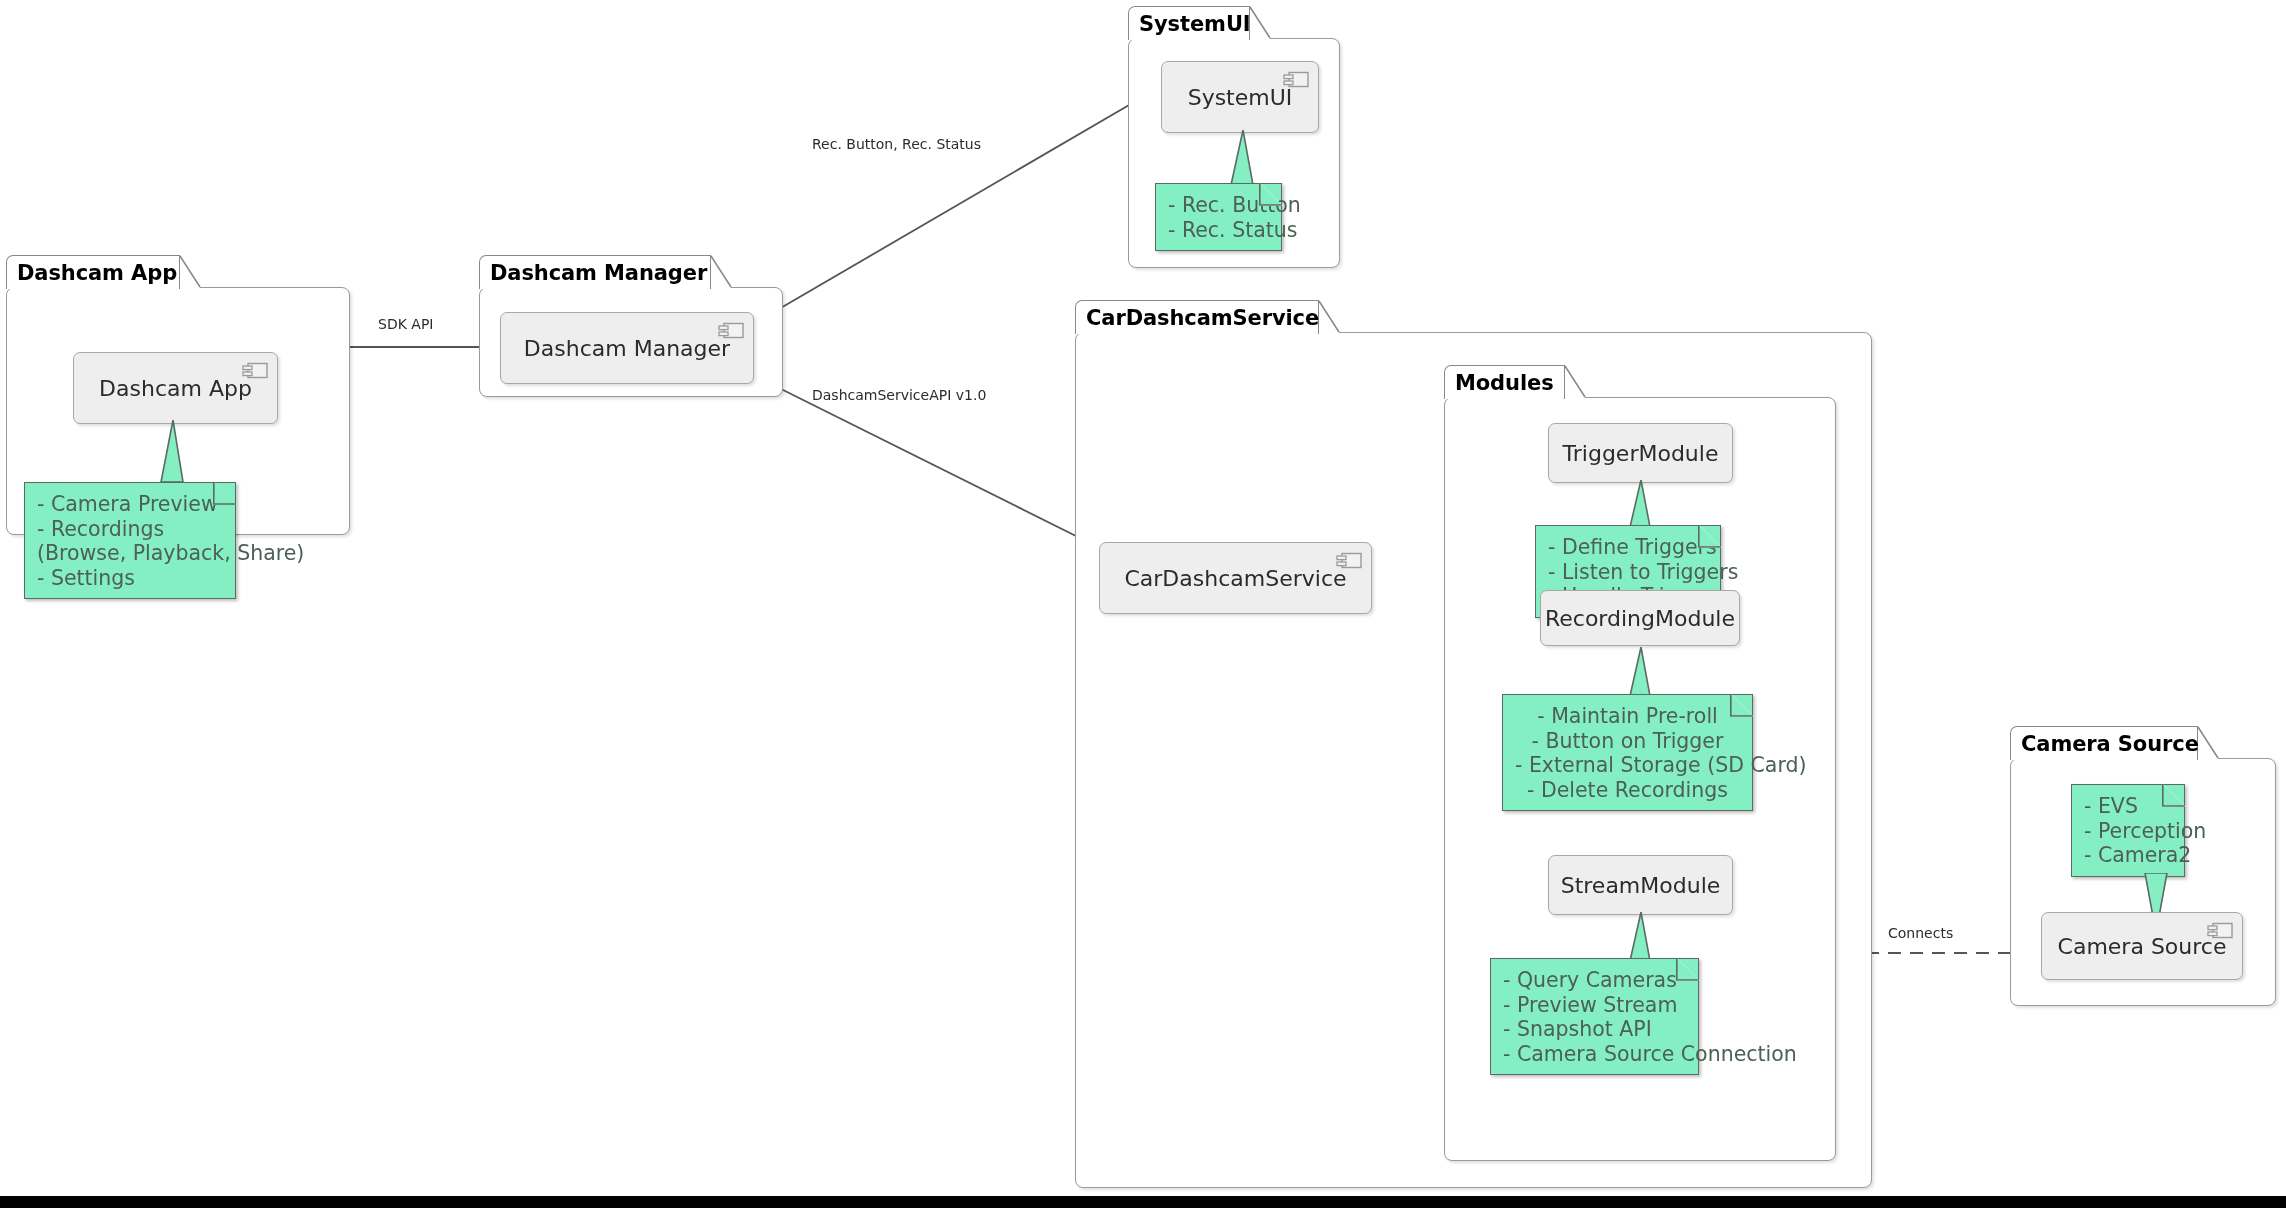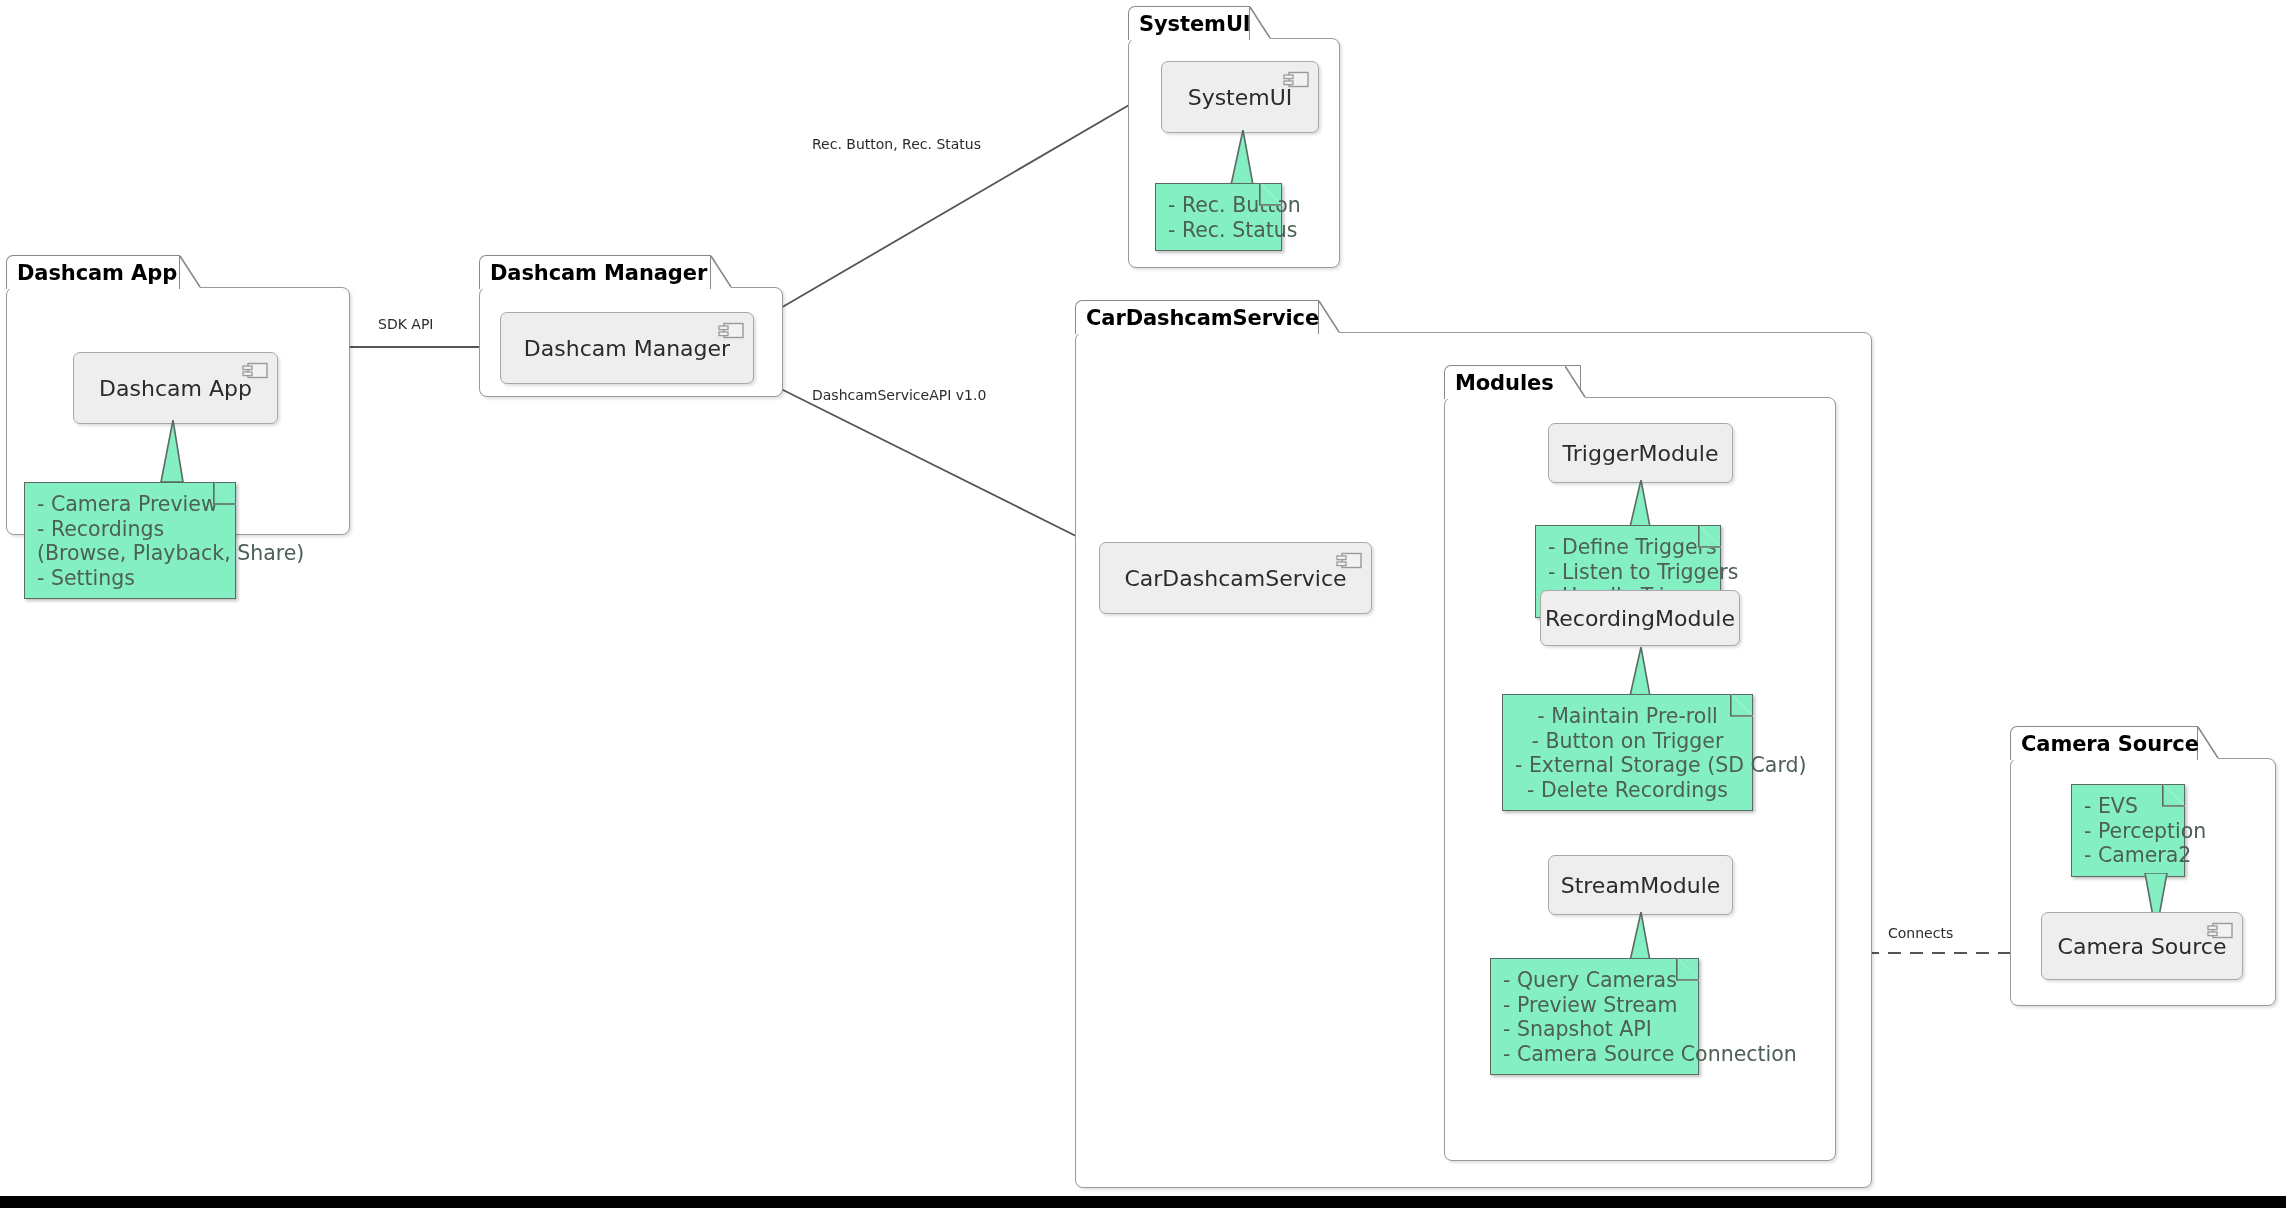--- a/index.html
+++ b/index.html
@@ -230,21 +230,21 @@
     <div class="comp" style="left:24px; top:242px; width:273px; height:72px;">
       <span class="comp-label">CarDashcamService</span>
       <svg class="comp-icon" viewBox="0 0 26 17">
         <rect x="6" y="1.5" width="19" height="14" fill="#F2F2F2" stroke="#9a9a9a" stroke-width="1.4"></rect>
         <rect x="1" y="4" width="9" height="3.6" fill="#F2F2F2" stroke="#9a9a9a" stroke-width="1.3"></rect>
         <rect x="1" y="10" width="9" height="3.6" fill="#F2F2F2" stroke="#9a9a9a" stroke-width="1.3"></rect>
       </svg>
     </div>
 
     <div class="pkg" style="left:369px; top:65px;">
-      <div class="pkg-tab" style="width:137px;">
+      <div class="pkg-tab" style="width:121px;">
         <span class="pkg-tab-label">Modules</span>
       </div>
       <svg class="pkg-tab-fold" style="left:121px; width:22px;" viewBox="0 0 22 34">
         <path d="M0,1 L20,32 L20,34 L0,34 Z" fill="#FFFFFF" stroke="none"></path>
         <path d="M0,1 L20,32" stroke="#888888" stroke-width="1.5" fill="none"></path>
       </svg>
       <div class="pkg-body" style="top:32px; width:392px; height:764px;"></div>
 
       <div class="comp" style="left:104px; top:58px; width:185px; height:60px;text-align:right;">
         <span class="comp-label">TriggerModule</span>

